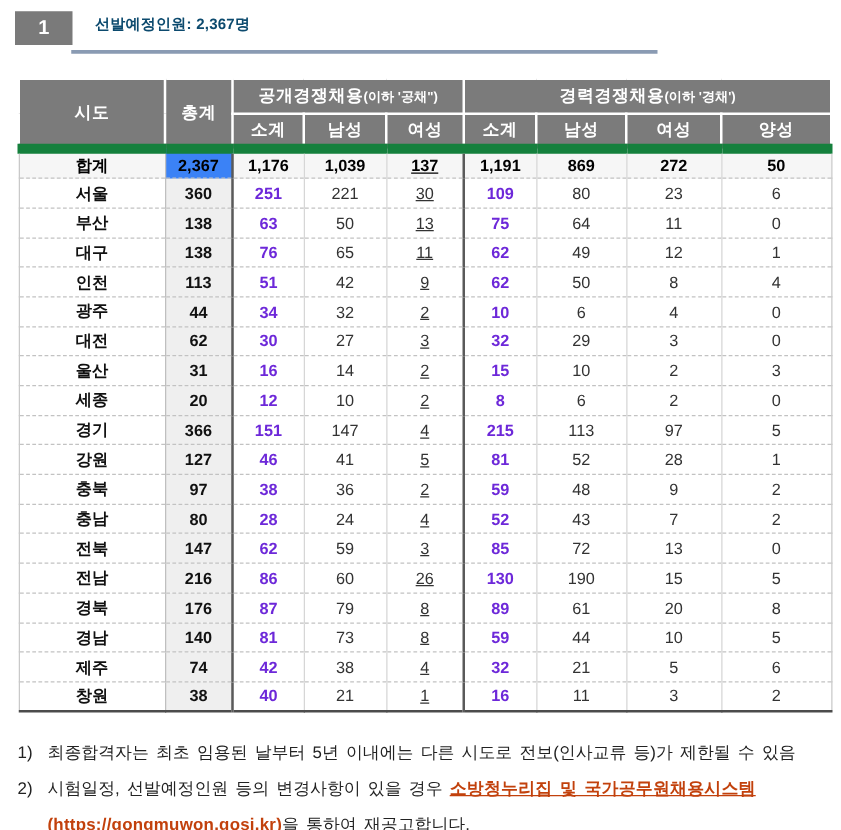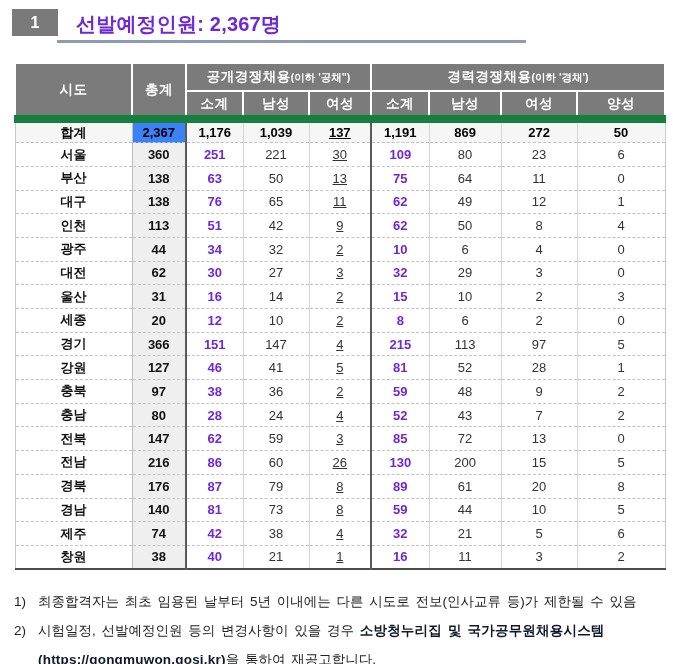--- a/index.html
+++ b/index.html
@@ -16,21 +16,21 @@
   .sec-header { position: relative; height: 54px; }
   .sec-badge {
     position: absolute; left: 12px; top: 9px;
     width: 46px; height: 27px;
     background: #7a7a7a; color: #fff;
     font-size: 16px; font-weight: bold;
     display: flex; align-items: center; justify-content: center;
   }
   .sec-title {
     position: absolute; left: 76px; top: 11px;
-    font-size: 20px; font-weight: bold; color: #6d28d9;
+    font-size: 12px; font-weight: bold; color: #0c4a6e;
     letter-spacing: 0.2px;
   }
   .sec-underline {
     position: absolute; left: 57px; top: 40px;
     width: 469px; height: 3px; background: #8a9bb3;
   }
 
   
   table.main {
     margin: 8px 0 0 14px;
@@ -64,21 +64,21 @@
   tbody td.gj-f { border-right: 2px solid #5a5a5a; text-decoration: underline; }
   tbody td.kj-b { border-right: none; }
   tbody tr.total-row td { font-weight: bold; color: #000; background: #f6f6f6; }
   tbody tr.total-row td.total { background: #3b82f6; }
 
   
   .footnotes { margin: 17px 0 0 14px; width: 650px; font-size: 13.5px; color: #222; }
   .footnote { display: flex; line-height: 29px; }
   .fn-num { width: 24px; flex: 0 0 24px; }
   .fn-text { flex: 1; word-spacing: 2px; }
-  .fn-link { font-weight: bold; color: #0f172a; letter-spacing: 0.2px; text-align: right; }
+  .fn-link { font-weight: bold; text-decoration: underline; color: #c2410c; letter-spacing: 0.2px; text-align: right; }
 </style>
 </head>
 <body>
 
 <div class="sec-header">
   <div class="sec-badge">1</div>
   <div class="sec-title">선발예정인원: 2,367명</div>
   <div class="sec-underline"></div>
 </div>
 
@@ -266,21 +266,21 @@
         <td class="kj-f">13</td>
         <td class="kj-b">0</td>
       </tr>
       <tr>
         <td class="region">전남</td>
         <td class="total">216</td>
         <td class="gj-sub">86</td>
         <td class="gj-m">60</td>
         <td class="gj-f">26</td>
         <td class="kj-sub">130</td>
-        <td class="kj-m">200</td>
+        <td class="kj-m">190</td>
         <td class="kj-f">15</td>
         <td class="kj-b">5</td>
       </tr>
       <tr>
         <td class="region">경북</td>
         <td class="total">176</td>
         <td class="gj-sub">87</td>
         <td class="gj-m">79</td>
         <td class="gj-f">8</td>
         <td class="kj-sub">89</td>

